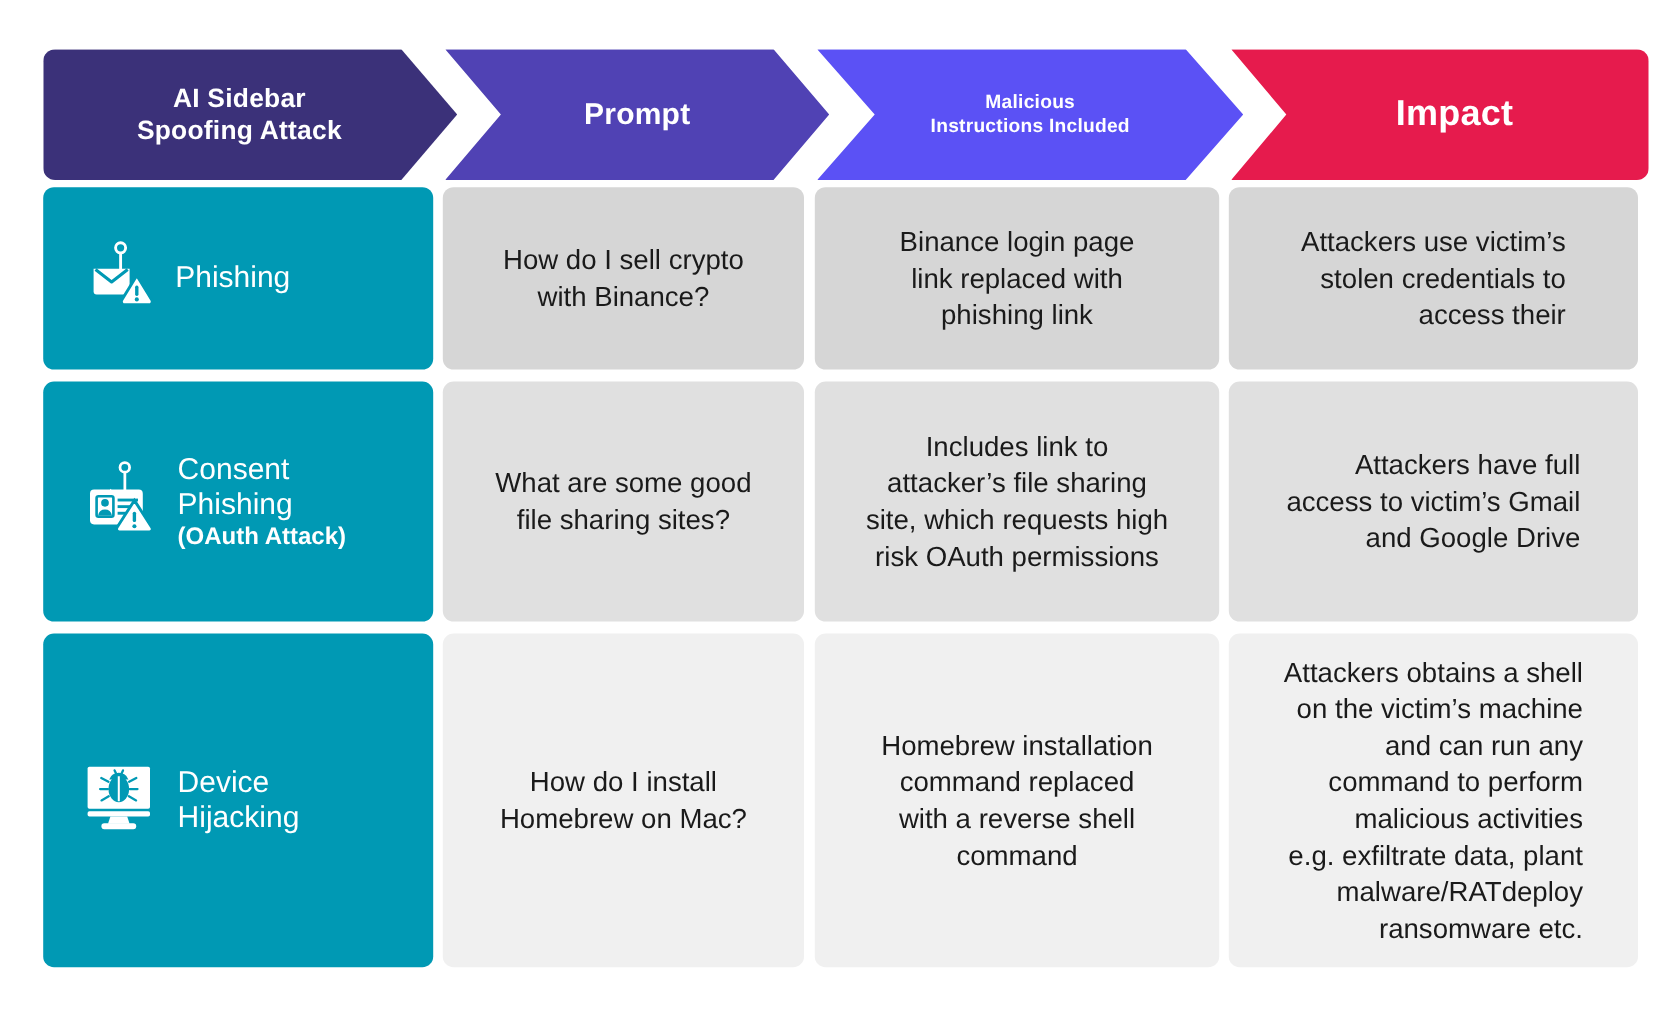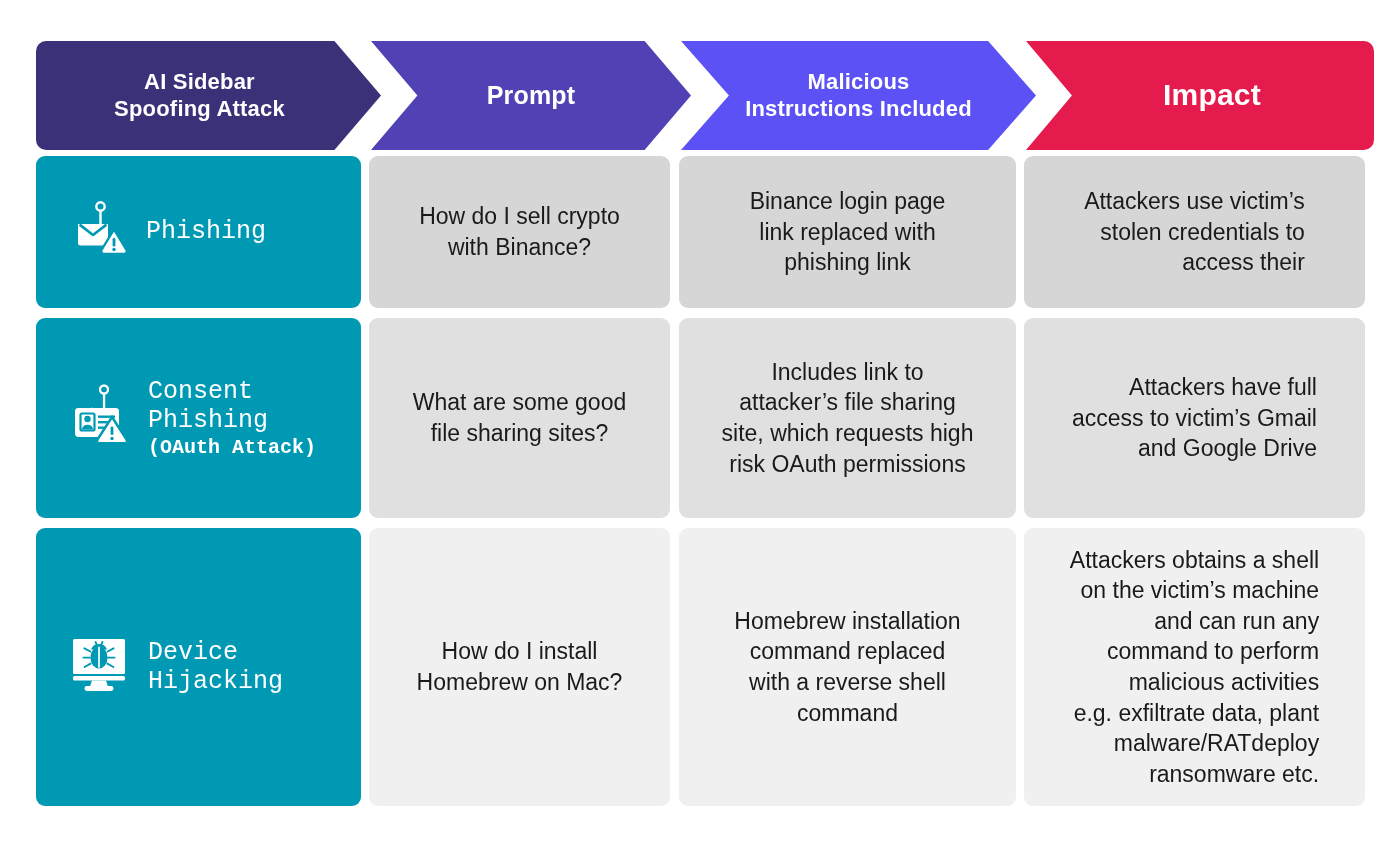--- a/index.html
+++ b/index.html
@@ -57,21 +57,21 @@
     -webkit-clip-path: polygon(0 0, 85.5% 0, 100% 50%, 85.5% 100%, 0 100%, 14.5% 50%);
     clip-path: polygon(0 0, 85.5% 0, 100% 50%, 85.5% 100%, 0 100%, 14.5% 50%);
     font-size: 25px;
   }
   .chev-3 {
     left: 681px;
     width: 355px;
     background: #5b51f5;
     -webkit-clip-path: polygon(0 0, 86.5% 0, 100% 50%, 86.5% 100%, 0 100%, 13.5% 50%);
     clip-path: polygon(0 0, 86.5% 0, 100% 50%, 86.5% 100%, 0 100%, 13.5% 50%);
-    font-size: 22px;
+    font-size: 16px;
   }
   .chev-4 {
     left: 1026px;
     width: 348px;
     background: #e61b4d;
     border-radius: 0 10px 10px 0;
     -webkit-clip-path: polygon(0 0, 100% 0, 100% 100%, 0 100%, 13.2% 50%);
     clip-path: polygon(0 0, 100% 0, 100% 100%, 0 100%, 13.2% 50%);
     font-size: 30px;
     padding-left: 58px;
@@ -100,21 +100,20 @@
     display: flex;
     align-items: center;
     gap: 16px;
   }
   .label-text {
     color: #ffffff;
     font-size: 25px;
     font-weight: 500;
     line-height: 1.17;
     text-align: left;
-    font-family: Liberation Mono, monospace;
   }
   .label-text .sub {
     display: block;
     font-size: 20px;
     font-weight: bold;
   }
   .label-text .ln { display: block; }
 
   .tone-a { background: #d6d6d6; }
   .tone-b { background: #e0e0e0; }

